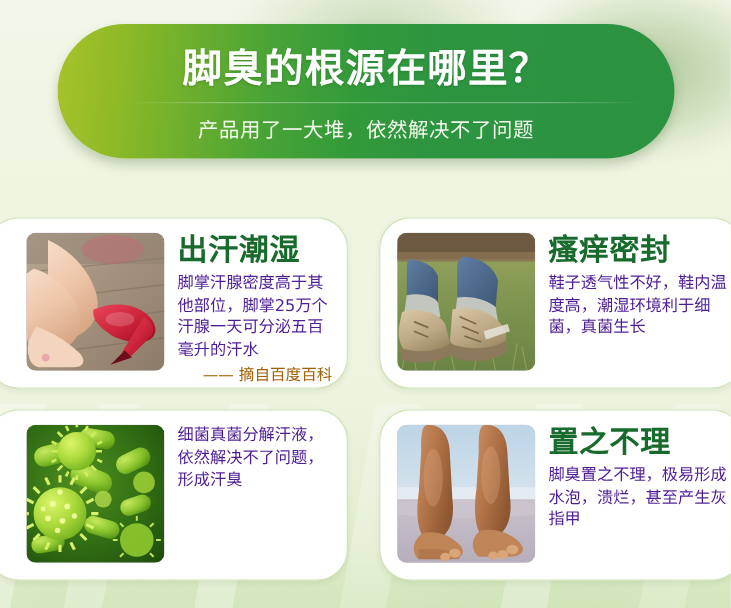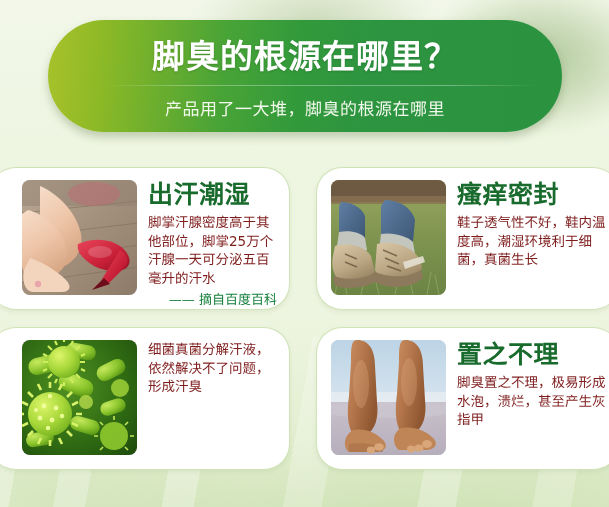--- a/index.html
+++ b/index.html
@@ -100,21 +100,21 @@
     font-size: 17px;
     line-height: 26px;
     letter-spacing: .5px;
     white-space: nowrap;
   }
 
   
   .grid {
     position: absolute;
     left: 0;
-    top: 167px;
+    top: 181px;
     width: 508px;
   }
   .row {
     position: relative;
     height: 160px;
   }
   .card {
     position: absolute;
     top: 0;
     height: 143px;
@@ -168,48 +168,48 @@
   .card-title {
     color: #186b2c;
     font-size: 25px;
     font-weight: bold;
     line-height: 30px;
     letter-spacing: .5px;
     margin-bottom: 3px;
     white-space: nowrap;
   }
   .card-desc {
-    color: #7f1d1d;
+    color: #4c1d95;
     font-size: 13.5px;
     line-height: 18.5px;
     letter-spacing: 0px;
   }
   .card-source {
-    color: #15803d;
+    color: #a16207;
     font-size: 13px;
     line-height: 18px;
     margin-top: 4px;
     text-align: right;
     padding-right: 4px;
     white-space: nowrap;
   }
 </style>
 </head>
 <body>
 
 <div class="page">
   <div class="bg-top-leaf"></div>
   <div class="bg-top-leaf2"></div>
   <div class="bg-streaks"></div>
 </div>
 
 <div class="banner">
   <div class="banner-title">脚臭的根源在哪里？</div>
   <div class="banner-divider"></div>
-  <div class="banner-subtitle">产品用了一大堆，脚臭的根源在哪里</div>
+  <div class="banner-subtitle">产品用了一大堆，依然解决不了问题</div>
 </div>
 
 <div class="grid">
 
   <div class="row">
 
     <div class="card left">
       <div class="card-inner">
         <div class="thumb">
           <svg viewBox="0 0 115 115" xmlns="http://www.w3.org/2000/svg" aria-hidden="true">

